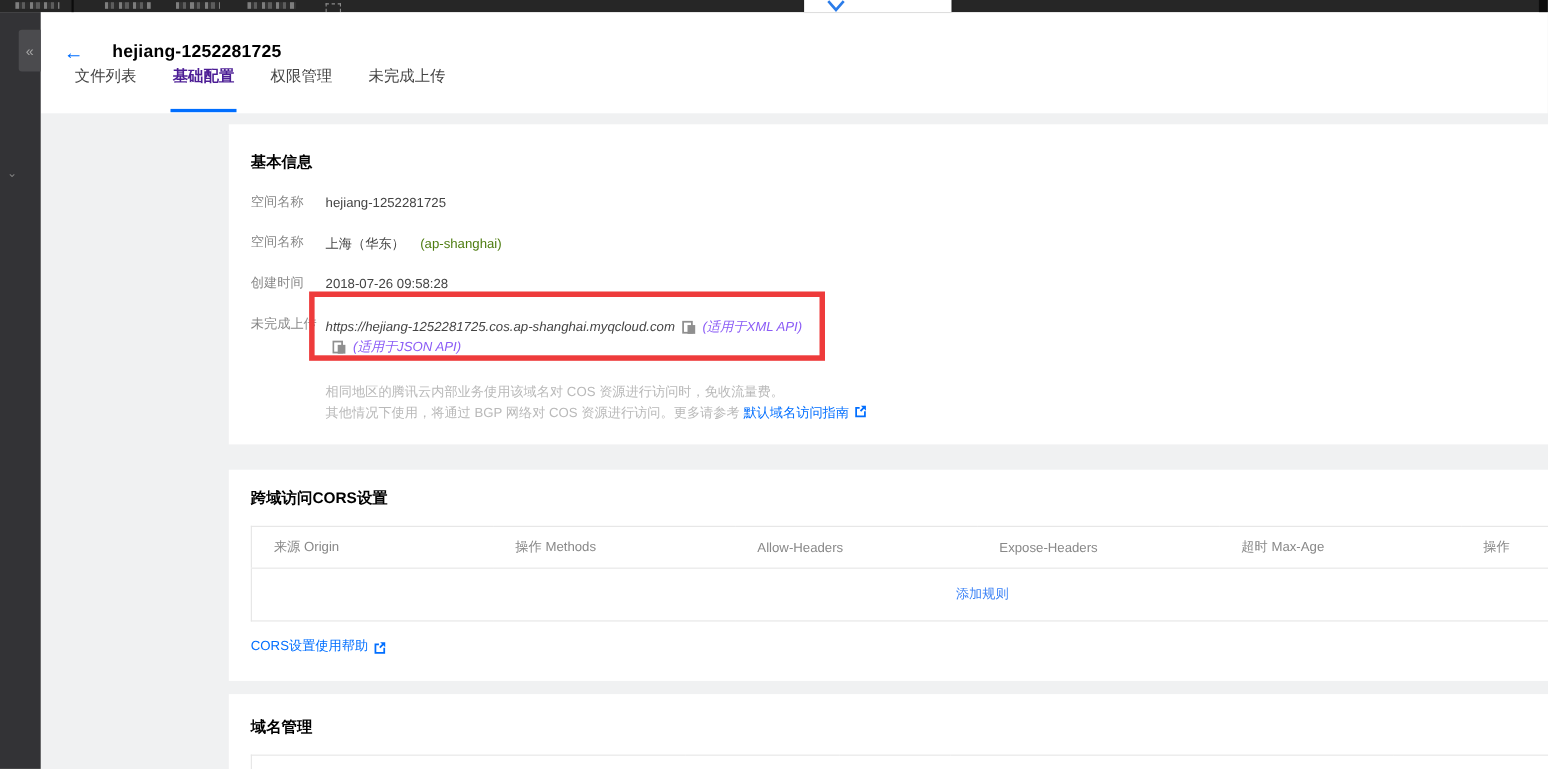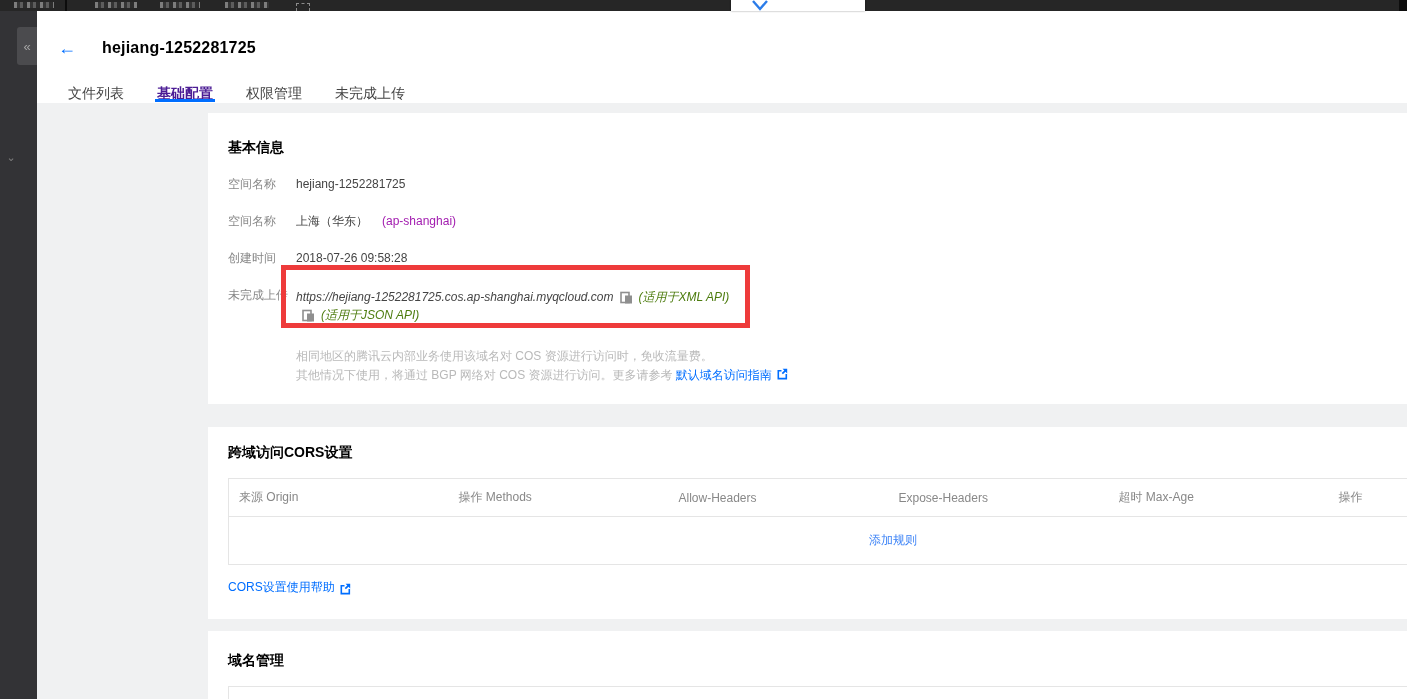--- a/index.html
+++ b/index.html
@@ -26,55 +26,55 @@
     border-radius:3px 0 0 3px; }
   .side-chevron { position:absolute; left:3px; top:138px; width:16px; height:16px; color:#7d7d7d; font-size:11px;
     display:flex; align-items:center; justify-content:center; cursor:pointer; }
 
   
   .page-header { position:absolute; left:37px; top:11px; width:1370px; height:92px; background:#ffffff; z-index:10; }
   .title-row { position:absolute; left:0; top:26px; height:22px; display:flex; align-items:center; }
   .back-arrow { margin-left:21px; color:#006eff; font-size:18px; line-height:18px; cursor:pointer; font-weight:bold; }
   .page-title { margin-left:26px; font-size:16px; font-weight:bold; color:#000; letter-spacing:.2px; }
   .tabs { position:absolute; left:31px; bottom:0; display:flex; }
-  .tab { position:relative; margin-right:33px; padding-bottom:0; font-size:14px; color:#444; cursor:pointer; }
+  .tab { position:relative; margin-right:33px; padding-bottom:24px; font-size:14px; color:#444; cursor:pointer; }
   .tab.active { font-weight:bold; color:#4c1d95; }
   .tab.active::after { content:""; position:absolute; left:-2px; right:-2px; bottom:1px; height:3px; background:#006eff; }
 
   
   .content { position:absolute; left:37px; top:103px; width:1531px; height:596px; background:#f0f1f2; }
   .card { margin-left:171px; width:1360px; background:#ffffff; padding:26px 20px 20px 20px; }
   .card-basic { margin-top:10px; min-height:284px; position:relative; }
   .card-cors  { margin-top:23px; min-height:192px; padding-top:17px; }
   .card-domain{ margin-top:12px; min-height:160px; padding-top:21px; }
 
   .section-title { font-size:14px; font-weight:bold; color:#000; }
 
   
   .info-rows { margin-top:20px; }
   .info-row { display:flex; margin-bottom:23px; font-size:12px; line-height:14px; }
-  .info-label { width:68px; color:#888; flex:none; }
+  .info-label { width:68px; color:#888; flex:none;font-family:Liberation Mono, monospace; }
   .info-value { color:#444; }
-  .info-extra { color:#a21caf; margin-left:14px; }
+  .info-extra { color:#4d7c0f; margin-left:14px; }
   .domain-row { display:flex; font-size:12px; }
   .domain-lines { line-height:18px; }
   .domain-line { display:flex; align-items:center; color:#444;font-style:italic; }
   .copy-icon { margin-left:6px; margin-right:6px; cursor:pointer; display:inline-flex; }
-  .api-note { color:#4d7c0f; }
+  .api-note { color:#8b5cf6; }
   .highlight-box { position:absolute; left:73px; top:152px; width:469px; height:63px;
     border:5px solid #ee3b3b; pointer-events:none; }
   .notes { margin-left:68px; margin-top:16px; font-size:12px; line-height:18.5px; color:#b9b9b9; }
   .note-line { white-space:nowrap; }
   .inline-link { color:#006eff; text-decoration:none; cursor:pointer; }
   .ext-icon { display:inline-flex; margin-left:4px; position:relative; top:1px; cursor:pointer; }
 
   
   .data-table { margin-top:16px; width:1320px; border-collapse:collapse; border:1px solid #e5e5e5; background:#fff; }
   .data-table th { height:38px; font-size:12px; font-weight:normal; color:#888; text-align:left;
-    padding-left:10px; border-bottom:1px solid #e5e5e5; background:#fff; }
+    padding-left:20px; border-bottom:1px solid #e5e5e5; background:#fff; }
   .data-table td { height:48px; font-size:12px; color:#444; padding-left:10px; }
   .add-rule-cell { text-align:center; }
   .add-rule-link { color:#3b82f6; cursor:pointer; text-decoration:none; }
   .help-link-row { margin-top:14px; font-size:12px; display:flex; align-items:center; }
 
   .cors-col-1,.cors-col-2,.cors-col-3,.cors-col-4 { width:220px; }
   .cors-col-5 { width:220px;margin-top:27px; }
   .dom-col-1 { width:395px; } .dom-col-2 { width:140px; } .dom-col-3 { width:101px; }
   .dom-col-4 { width:403px; } .dom-col-5 { width:281px; }
 </style>

